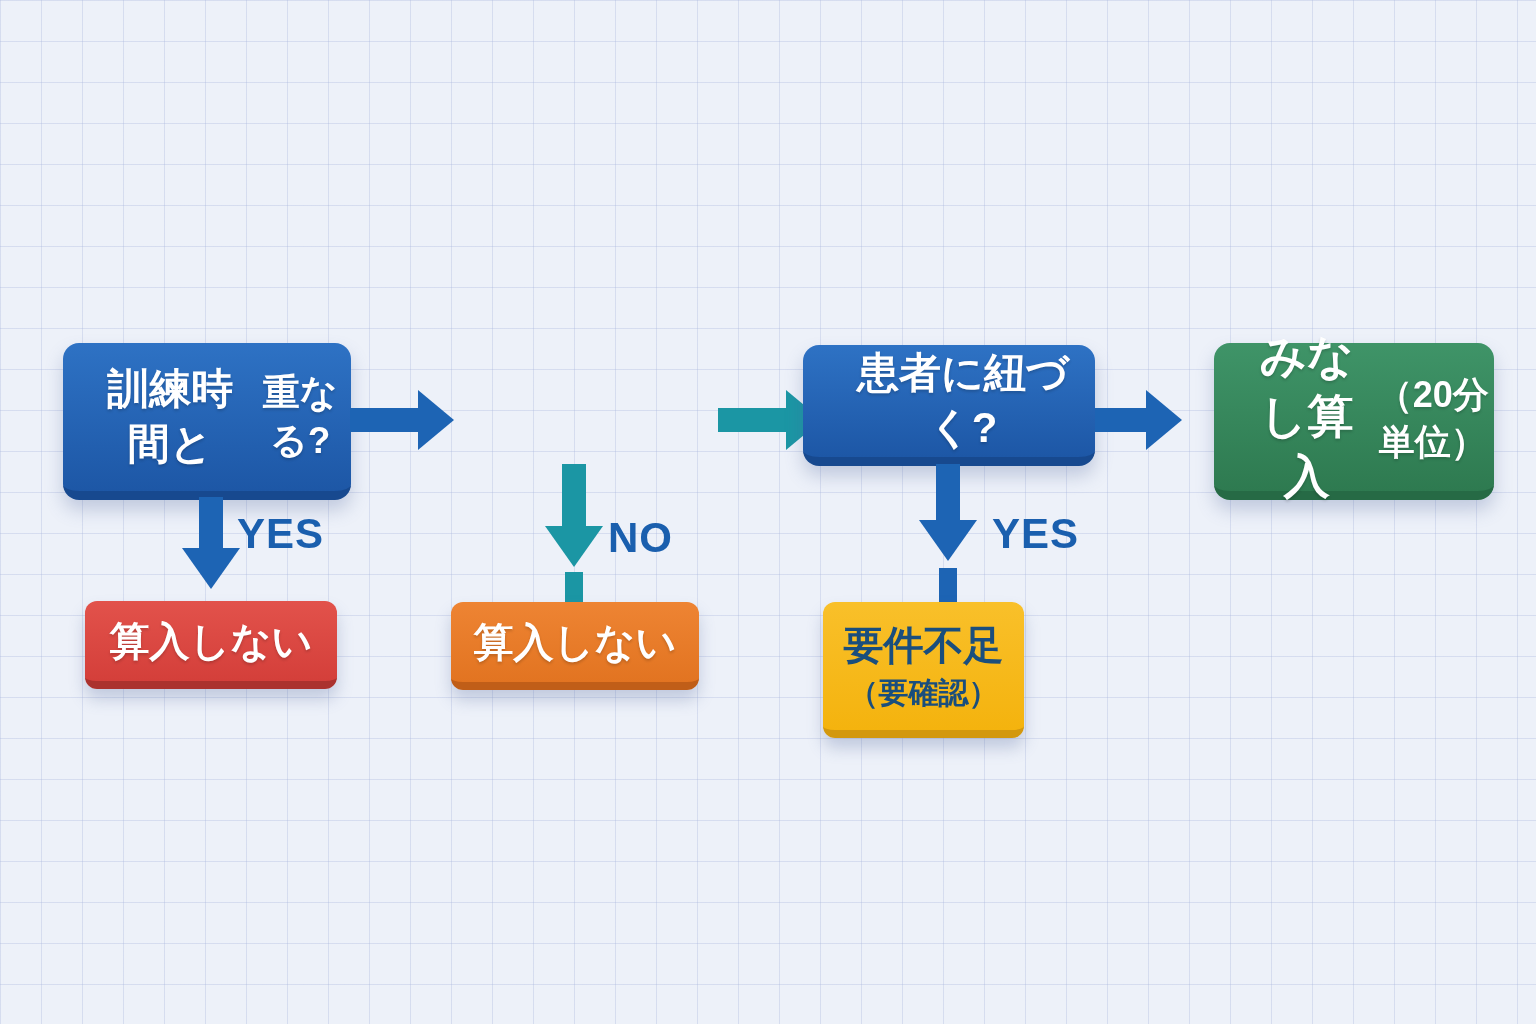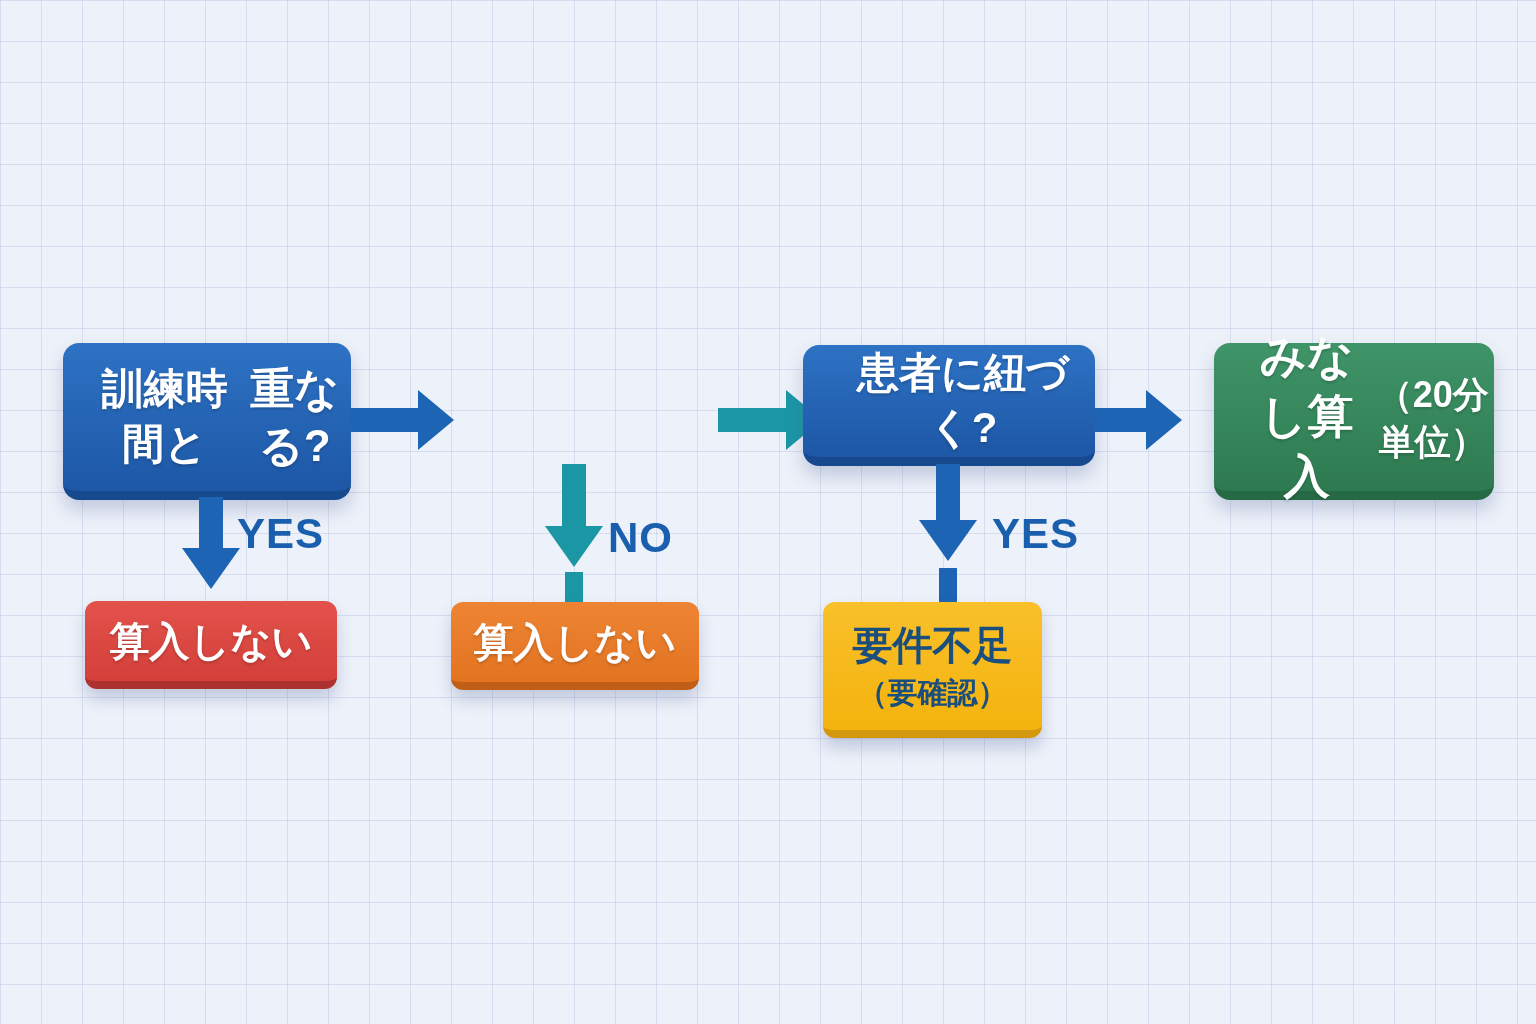--- a/index.html
+++ b/index.html
@@ -31,21 +31,21 @@
   }
   
   .node{
     position:absolute;box-sizing:border-box;border-radius:16px;
     display:flex;flex-direction:row;align-items:center;justify-content:center;
     color:#fff;font-weight:800;text-align:center;line-height:1.3;
     box-shadow:0 10px 18px rgba(80,100,155,.28);
     padding-left:28px;
   }
   .node .l1{font-size:42px;text-shadow:0 2px 3px rgba(0,0,0,.18);}
-  .node .l2{font-size:44px;text-shadow:0 2px 3px rgba(0,0,0,.18);}
+  .node .l2{font-size:37px;text-shadow:0 2px 3px rgba(0,0,0,.18);}
   .node.blue{
     background:linear-gradient(to bottom,#2e72c4,#1d57a6);
     border-bottom:9px solid #17498f;
   }
   .node.teal{
     background:linear-gradient(to bottom,#38b2ba,#1f939e);
     border-bottom:9px solid #177e8a;
   }
   .node.green{
     background:linear-gradient(to bottom,#3f9468,#2e7a50);
@@ -70,21 +70,21 @@
     left:85px;top:601px;width:252px;height:88px;
     background:linear-gradient(to bottom,#e2524b,#d43f3a);
     border-bottom:8px solid #ab322e;
   }
   .result.orange{
     left:451px;top:602px;width:248px;height:88px;
     background:linear-gradient(to bottom,#ee8433,#e27421);
     border-bottom:8px solid #c05e18;
   }
   .result.yellow{
-    left:823px;top:602px;width:219px;height:136px;
+    left:823px;top:602px;width:201px;height:136px;
     background:linear-gradient(to bottom,#f9c02a,#f4b30e);
     border-bottom:8px solid #d3980e;
     color:#1a4e7d;
   }
   .result.yellow .l1,.result.yellow .l2{text-shadow:none;}
   
   .shaft-h{position:absolute;height:24px;}
   .head-right{
     position:absolute;width:0;height:0;
     border-top:30px solid transparent;border-bottom:30px solid transparent;

